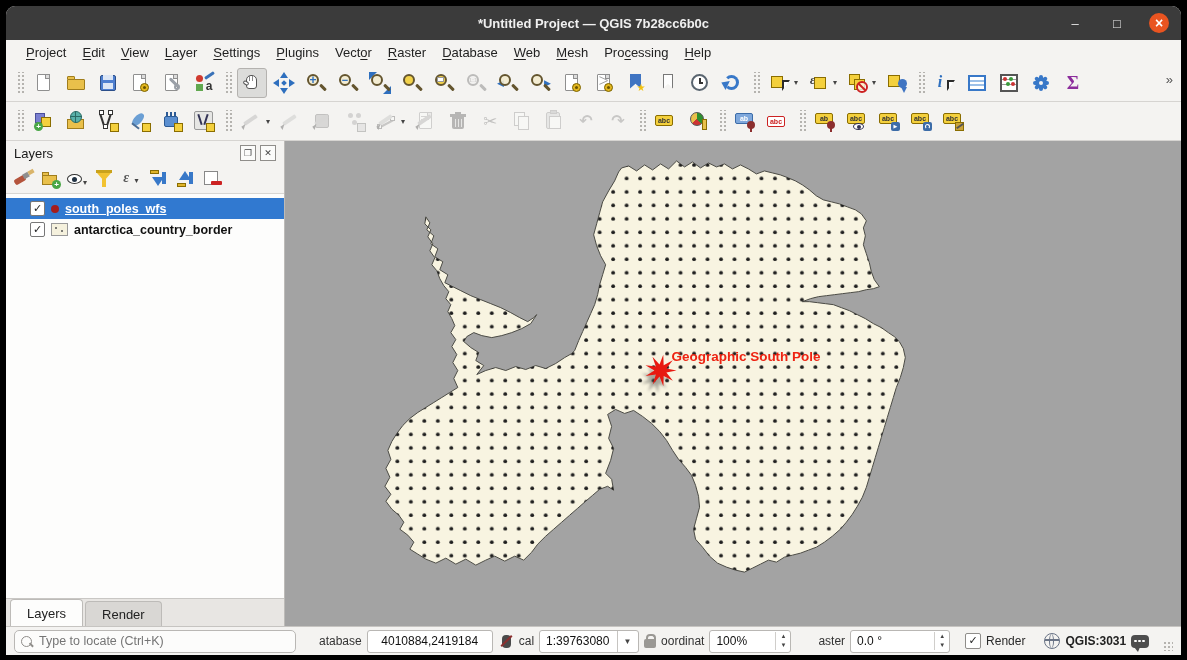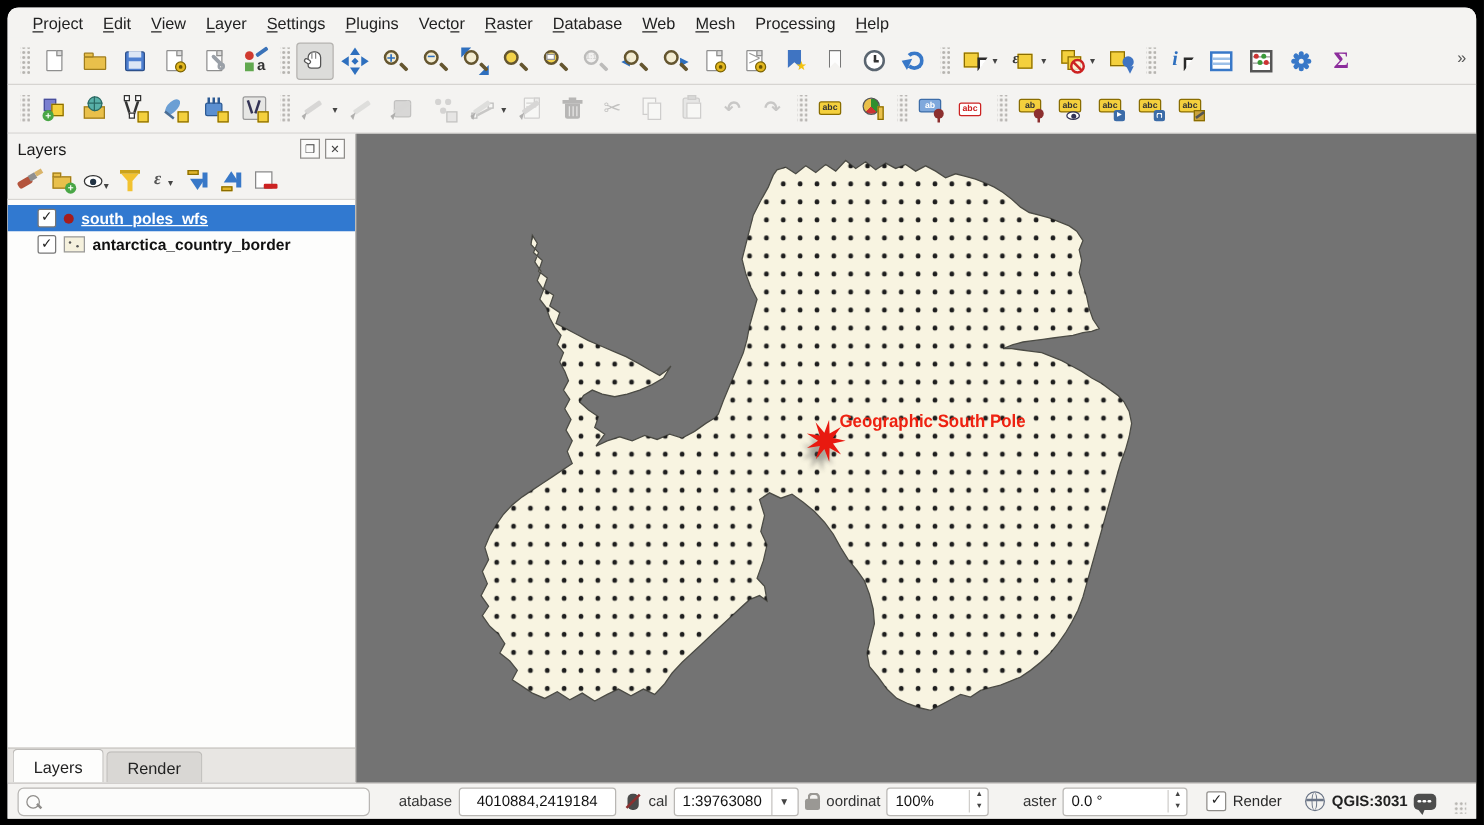--- a/index.html
+++ b/index.html
@@ -44,21 +44,21 @@
   .lrow.sel{background:#3179d0;color:#fff;}
   .lrow.sel .lname{text-decoration:underline;}
   .cb{width:13px;height:13px;background:#fff;border:1px solid #777;border-radius:2px;font-size:11px;line-height:12px;text-align:center;color:#222;flex:none;}
   .sym-pt{width:8px;height:8px;border-radius:50%;flex:none;}
   .sym-poly{width:15px;height:11px;border:1px solid #999;flex:none;position:relative;}
   .sym-poly i{position:absolute;width:2px;height:2px;background:#555;border-radius:50%;}
   .tabs{height:27px;display:flex;align-items:flex-end;padding-left:4px;gap:2px;background:#e8e6e3;border-top:1px solid #c9c7c4;}
   .tab{height:24px;padding:0 16px;display:flex;align-items:center;font-size:13px;color:#222;
     border:1px solid #bdbbb8;border-bottom:none;border-radius:4px 4px 0 0;background:#d9d7d4;}
   .tab.on{background:#fdfdfc;height:26px;}
-  .canvas{flex:1;background:#737373;position:relative;}
+  .canvas{flex:1;background:#a3a3a3;position:relative;}
   .canvas svg{position:absolute;inset:0;}
   
   .status{height:28px;flex:none;border-top:1px solid #c6c4c1;background:#f4f3f1;display:flex;align-items:center;
     padding:0 8px;font-size:12px;color:#2a2a2a;gap:5px;}
   .locator{width:268px;height:21px;border:1px solid #b9b7b4;border-radius:5px;background:#fcfcfb;display:flex;align-items:center;padding:0 6px;gap:5px;flex:none;}
   .locator input{border:none;outline:none;background:transparent;font-size:12.5px;color:#9a9894;width:220px;font-family:inherit;}
   .mglass{width:9px;height:9px;border:1.5px solid #8f8d8a;border-radius:50%;position:relative;flex:none;}
   .mglass::after{content:"";position:absolute;left:7px;top:7px;width:5px;height:1.5px;background:#8f8d8a;transform:rotate(45deg);}
   .slabel{color:#333;flex:none;}
   .sbox{height:21px;background:#fff;border:1px solid #b9b7b4;border-radius:3px;display:flex;align-items:center;padding:0 6px;font-size:12px;color:#111;flex:none;}
@@ -75,20 +75,28 @@
   .bubble{width:18px;height:13px;background:#4d4d4d;border-radius:4px;position:relative;flex:none;}
   .bubble::before{content:"";position:absolute;left:3px;bottom:-4px;border-left:4px solid transparent;border-right:2px solid transparent;border-top:5px solid #4d4d4d;}
   .bubble i{position:absolute;top:5px;width:2.5px;height:2.5px;background:#fff;border-radius:50%;}
   .grip2{margin-left:6px;width:10px;height:10px;background-image:radial-gradient(circle,#b5b3af 1px,rgba(0,0,0,0) 1.2px);background-size:4px 4px;}
 </style>
 </head>
 <body>
 
 <div class="window">
 
+  <div class="titlebar">
+    <div class="title">*Untitled Project — QGIS 7b28cc6b0c</div>
+    <div class="winctl">
+      <div class="wbtn">–</div>
+      <div class="wbtn">□</div>
+      <div class="wbtn close">×</div>
+    </div>
+  </div>
 
   <div class="menubar" id="menubar">
       <span class="mitem"><u>P</u>roject</span>
       <span class="mitem"><u>E</u>dit</span>
       <span class="mitem"><u>V</u>iew</span>
       <span class="mitem"><u>L</u>ayer</span>
       <span class="mitem"><u>S</u>ettings</span>
       <span class="mitem"><u>P</u>lugins</span>
       <span class="mitem">Vect<u>o</u>r</span>
       <span class="mitem"><u>R</u>aster</span>
@@ -631,20 +639,21 @@
         <polygon id="star-shadow" points="656.5,365.2 657.0,374.8 665.5,370.3 659.6,377.9 669.0,379.9 659.6,382.0 665.5,389.6 657.0,385.2 656.7,394.8 653.0,385.9 646.5,393.0 649.4,383.9 639.9,385.2 648.0,380.0 639.9,374.9 649.4,376.2 646.5,367.0 652.9,374.1" fill="#444" opacity="0.45" filter="url(#blurf)"></polygon>
         <polygon id="star" points="661.7,356.2 662.1,366.6 671.2,361.7 664.8,369.9 675.0,371.9 664.8,374.1 671.3,382.2 662.1,377.4 661.8,387.7 657.9,378.1 651.1,385.9 654.3,376.0 644.0,377.5 652.8,372.0 643.9,366.6 654.2,368.0 650.9,358.2 657.9,365.9" fill="#e81910"></polygon>
         <text id="pole-label" x="670" y="362" fill="#ee2211" style="font:bold 13.5px &quot;Liberation Sans&quot;,sans-serif;">Geographic South Pole</text>
       </svg>
     </div>
   </div>
 
   <div class="status">
     <div class="locator">
       <span class="mglass"></span>
+      <input placeholder="Type to locate (Ctrl+K)" style="">
     </div>
     <span class="slabel" style="margin-left:18px">atabase</span>
     <div class="sbox" style="width:112px;justify-content:center">
       <span>4010884,2419184</span>
     </div>
     <span style="position:relative;width:16px;height:16px;flex:none">
       <i class="ly" style="left:4px;top:2px;width:9px;height:13px;background:#4a4a4a;border-radius:4px"></i>
       <i class="ly" style="left:1px;top:7px;width:15px;height:2px;background:#8c2f2f;transform:rotate(-45deg)"></i>
     </span>
     <span class="slabel">cal</span>

